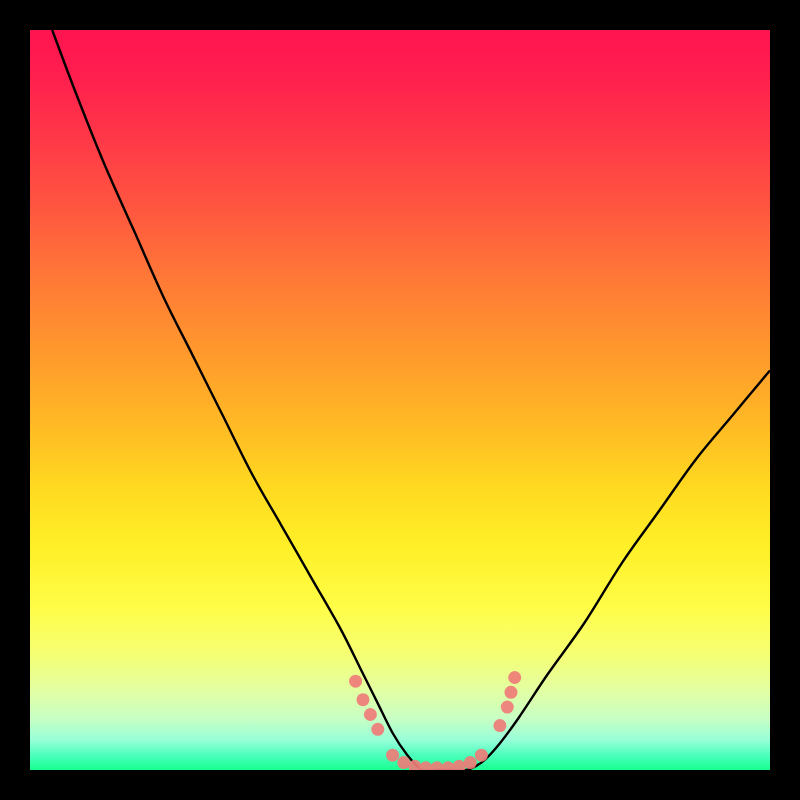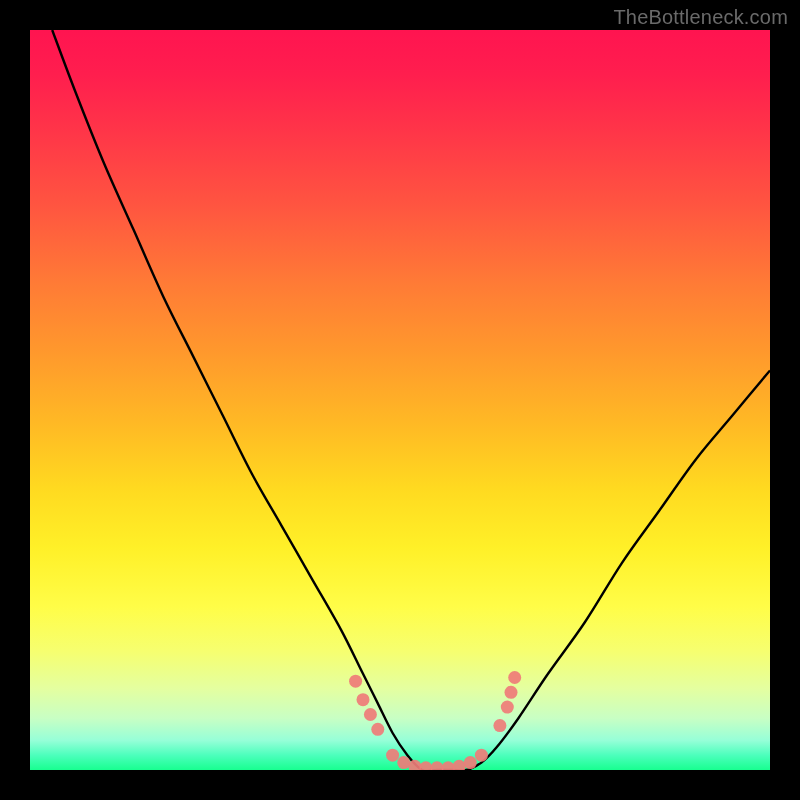--- a/index.html
+++ b/index.html
@@ -59,21 +59,20 @@
   svg.curve {
     position: absolute;
     inset: 0;
   }
 </style>
 </head>
 <body>
 
 <div class="frame">
 
-  <div class="watermark">TheBottleneck.com</div>
 
   <div class="plot-area">
     <div class="gradient-bg"></div>
 
     <svg class="curve" viewBox="0 0 740 740" preserveAspectRatio="none">
       <path id="curve-path" fill="none" stroke="#000000" stroke-width="2.4" d="M 22.2 0.0 C 25.9 9.9, 35.8 37.0, 44.4 59.2 C 53.0 81.4, 64.1 109.8, 74.0 133.2 C 83.9 156.6, 93.7 177.6, 103.6 199.8 C 113.5 222.0, 123.3 245.4, 133.2 266.4 C 143.1 287.4, 152.9 305.9, 162.8 325.6 C 172.7 345.3, 182.5 365.1, 192.4 384.8 C 202.3 404.5, 212.1 425.5, 222.0 444.0 C 231.9 462.5, 241.7 478.5, 251.6 495.8 C 261.5 513.1, 271.3 530.3, 281.2 547.6 C 291.1 564.9, 302.2 583.4, 310.8 599.4 C 319.4 615.4, 326.8 631.5, 333.0 643.8 C 339.2 656.1, 342.9 663.5, 347.8 673.4 C 352.7 683.3, 357.7 694.4, 362.6 703.0 C 367.5 711.6, 372.5 719.0, 377.4 725.2 C 382.3 731.4, 387.3 737.5, 392.2 740.0 C 397.1 742.5, 402.1 740.0, 407.0 740.0 C 411.9 740.0, 416.9 740.0, 421.8 740.0 C 426.7 740.0, 431.7 741.2, 436.6 740.0 C 441.5 738.8, 446.5 736.3, 451.4 732.6 C 456.3 728.9, 460.0 725.2, 466.2 717.8 C 472.4 710.4, 479.8 700.5, 488.4 688.2 C 497.0 675.9, 506.9 659.8, 518.0 643.8 C 529.1 627.8, 542.7 610.5, 555.0 592.0 C 567.3 573.5, 579.7 551.3, 592.0 532.8 C 604.3 514.3, 616.7 498.3, 629.0 481.0 C 641.3 463.7, 653.7 445.2, 666.0 429.2 C 678.3 413.2, 690.7 399.6, 703.0 384.8 C 715.3 370.0, 733.8 347.8, 740.0 340.4"></path>
       <g id="marker-group">
           <circle cx="325.6" cy="651.2" r="6.5" fill="#ef7c78" fill-opacity="0.92"></circle>
           <circle cx="333.0" cy="669.7" r="6.5" fill="#ef7c78" fill-opacity="0.92"></circle>
           <circle cx="340.4" cy="684.5" r="6.5" fill="#ef7c78" fill-opacity="0.92"></circle>

